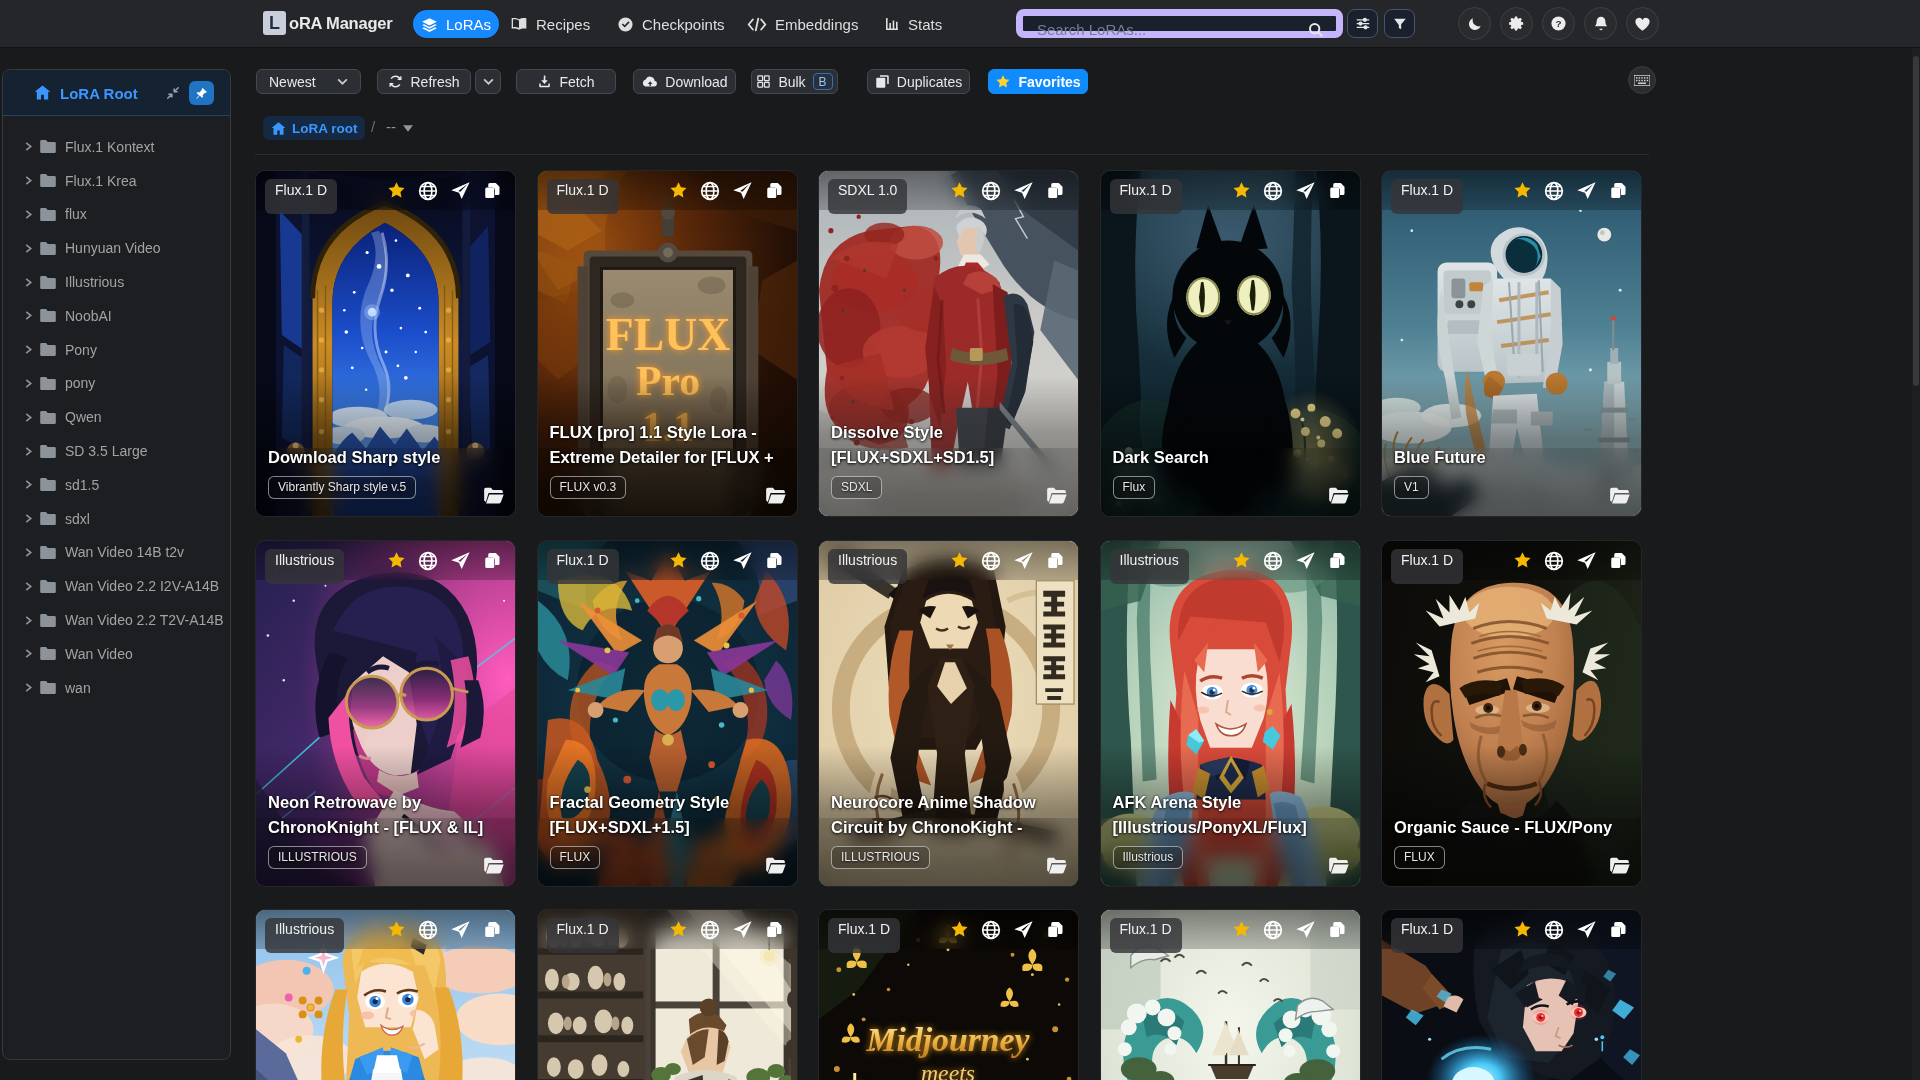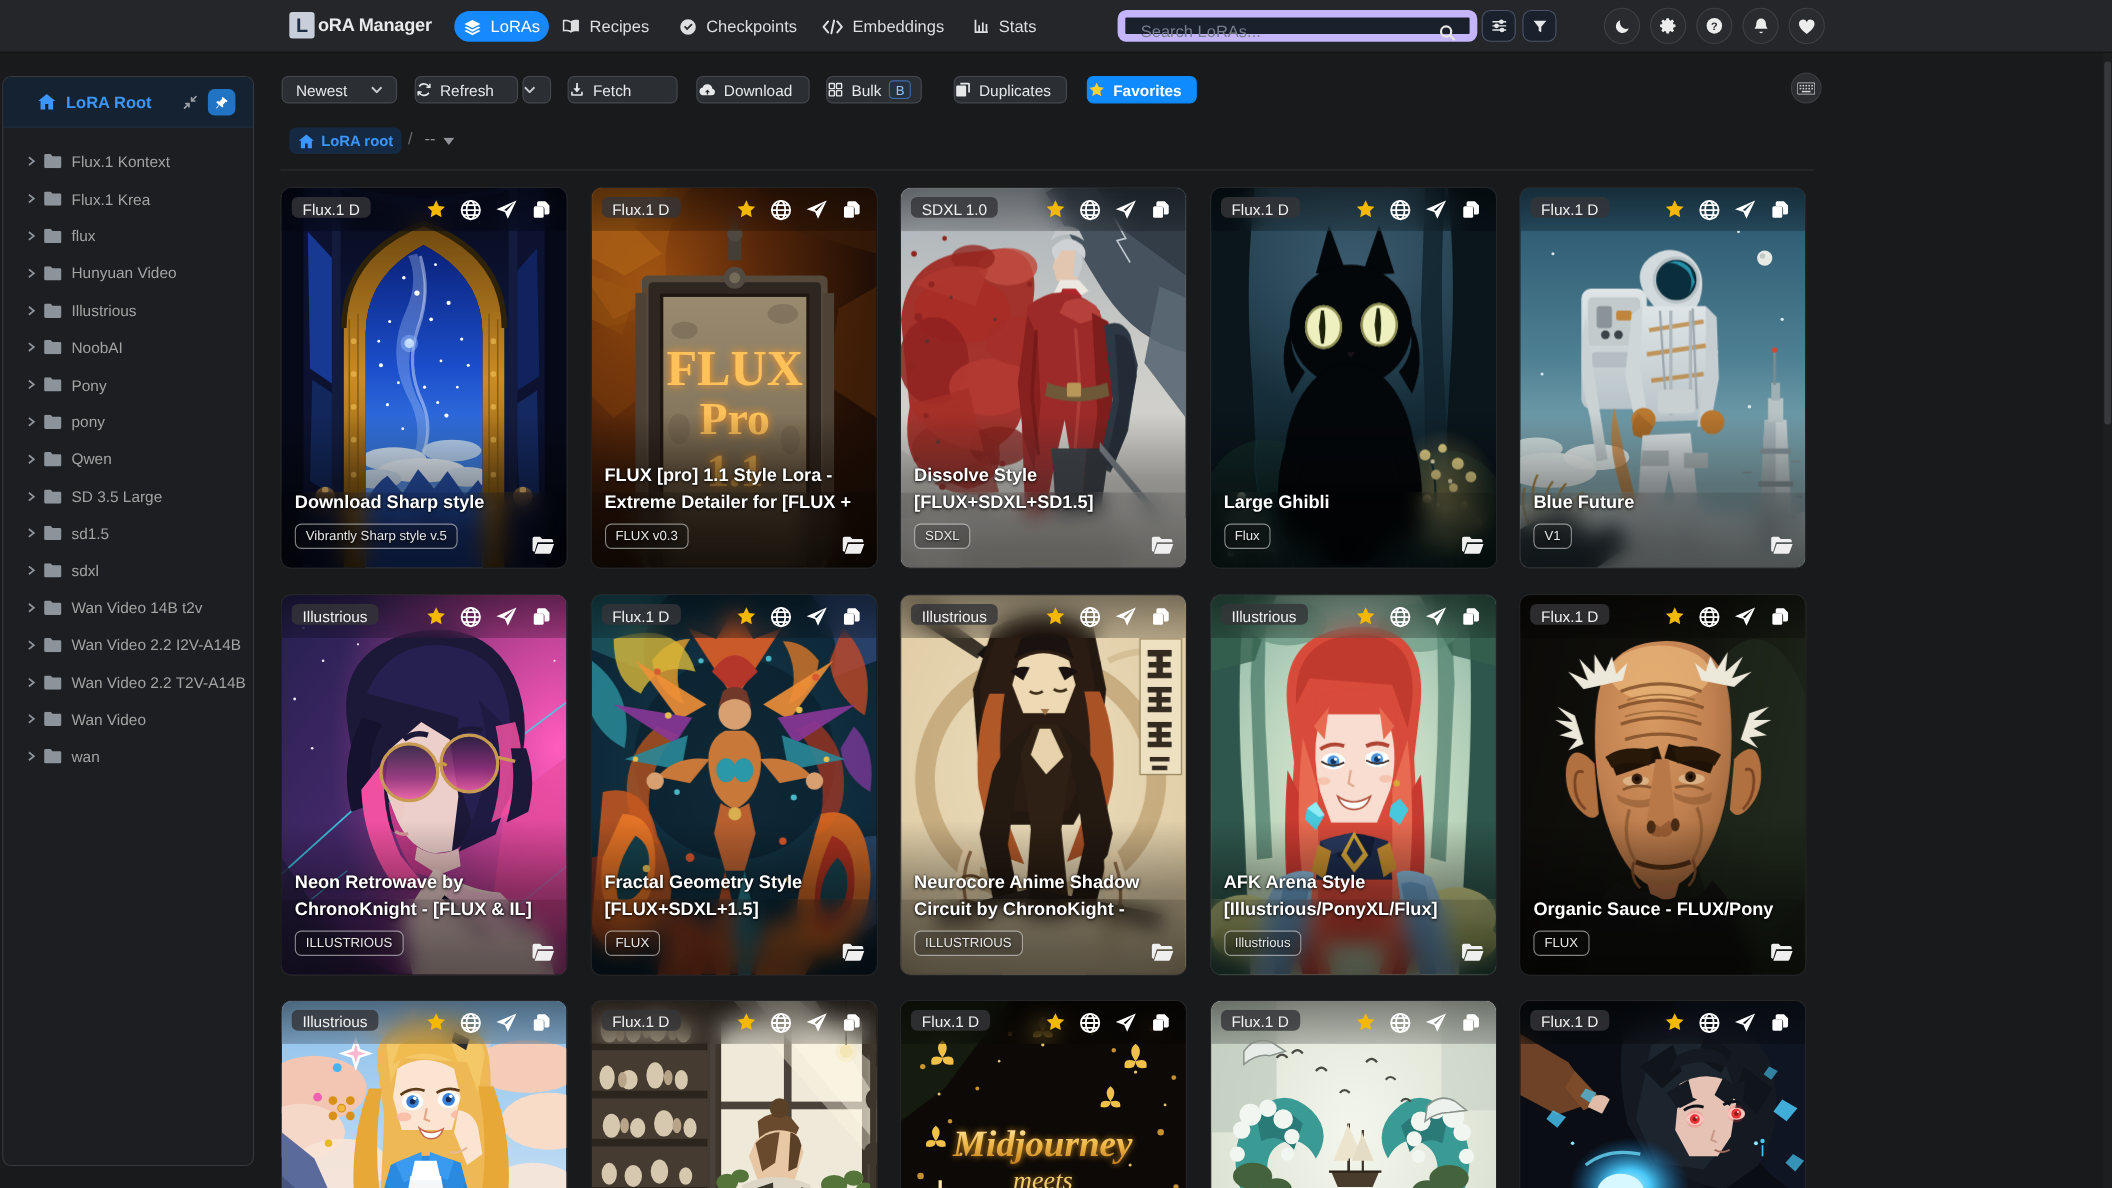--- a/index.html
+++ b/index.html
@@ -20,31 +20,31 @@
 
 #side{position:absolute;left:2px;top:69px;width:229px;height:991px;background:#1c1e21;border:1px solid #36393e;border-radius:8px;}
 #side-h{position:absolute;left:0;top:0;right:0;height:46px;background:#152231;border-bottom:1px solid #27405f;border-radius:8px 8px 0 0;}
 #side-h .lbl{position:absolute;left:57px;top:15px;color:#3b97ff;font-size:15px;font-weight:bold;}
 #pinbtn{position:absolute;left:186px;top:11px;width:25px;height:24px;background:#2173c4;border-radius:6px;display:flex;align-items:center;justify-content:center;}
 #tree{position:absolute;left:0;top:60px;right:0;}
 .ti{height:33.8px;display:flex;align-items:center;padding-left:21px;color:#a3a3a3;font-size:14px;white-space:nowrap;}
 .ti svg.chvs{width:9px;margin-right:7px;}
 .ti svg{margin-right:9px;flex:0 0 auto;}
 
-.tb{position:absolute;top:69px;height:25px;background:#2b2e32;border:1px solid #45494f;border-radius:6px;color:#e6e8ea;font-size:14px;display:flex;align-items:center;gap:7px;}
+.tb{position:absolute;top:69px;height:25px;background:#2b2e32;border:1px solid #45494f;border-radius:6px;color:#e6e8ea;font-size:14px;display:flex;align-items:center;justify-content:center;gap:7px;}
 .tb svg{flex:0 0 auto;}
 #kbd{position:absolute;left:1628px;top:66px;width:28px;height:28px;border-radius:50%;background:#2b2d30;border:1px solid #3b3d40;display:flex;align-items:center;justify-content:center;}
 
 #bc-pill{position:absolute;left:263px;top:116px;height:24px;background:#152a42;border-radius:6px;display:flex;align-items:center;padding:0 8px;gap:6px;color:#3b97ff;font-size:13.5px;font-weight:bold;}
 #divider{position:absolute;left:255px;top:154px;width:1394px;height:1px;background:#2c2e31;}
 
 .card{position:absolute;width:261px;height:347px;border-radius:10px;overflow:hidden;background:#141416;border:1px solid rgba(255,255,255,0.08);}
 .card svg.art{position:absolute;left:0;top:0;width:100%;height:100%;}
 .chdr{position:absolute;left:0;top:0;right:0;height:39px;backdrop-filter:blur(10px);background:linear-gradient(180deg,rgba(0,0,0,0.45),rgba(0,0,0,0.22));}
-.badge{position:absolute;left:9px;top:8px;height:19px;padding:0 10px;border-radius:6px;background:rgba(52,52,56,0.82);color:#f0f0f0;font-size:14px;line-height:23px;}
+.badge{position:absolute;left:9px;top:8px;height:35px;padding:0 10px;border-radius:6px;background:rgba(52,52,56,0.82);color:#f0f0f0;font-size:14px;line-height:23px;}
 .cic{position:absolute;top:10px;}
 .cic.star{right:109px;}
 .cic.globe{right:77px;}
 .cic.plane{right:45px;}
 .cic.copy{right:14px;}
 .cgrad{position:absolute;left:0;bottom:0;right:0;height:140px;background:linear-gradient(180deg,rgba(0,0,0,0) 0%,rgba(0,0,0,0.36) 45%,rgba(0,0,0,0.58) 100%);}
 .cblur{position:absolute;left:0;bottom:0;right:0;height:68px;backdrop-filter:blur(9px);background:rgba(0,0,0,0.10);}
 .cftr{position:absolute;left:0;bottom:0;right:0;padding:0 12px 17px 12px;}
 .ct{color:#fff;font-size:16.5px;font-weight:bold;line-height:25px;text-shadow:0 1px 3px rgba(0,0,0,0.9),0 0 2px rgba(0,0,0,0.7);}
 .cv{display:inline-block;margin-top:6px;height:23px;padding:0 9px;border:1px solid rgba(255,255,255,0.5);border-radius:6px;color:#e6e6e6;font-size:12px;line-height:21px;background:rgba(15,15,15,0.25);text-shadow:0 1px 2px rgba(0,0,0,0.8);}
@@ -685,21 +685,21 @@
         <ellipse cx="12" cy="12" rx="4.6" ry="10"></ellipse>
         <path d="M2 12h20M3.4 6.6h17.2M3.4 17.4h17.2"></path>
       </svg>
 <svg class="cic plane" width="20" height="20" viewBox="0 0 24 24" fill="#fff">
         <path d="M23.5 1.5 14 21.5l-3.2-7.3L1.5 11Zm-11 11.5 8.5-9.5-11 8.4Z"></path>
       </svg>
 <svg class="cic copy" width="18" height="19" viewBox="0 0 24 24" fill="#fff">
         <path d="M9 2h8l5 5v9a2 2 0 0 1-2 2h-4v-6a4 4 0 0 0-4-4H7V4a2 2 0 0 1 2-2Z"></path>
         <rect x="3" y="8" width="12" height="14" rx="2"></rect>
       </svg>
-<div class="cftr"><div class="ct">Large Ghibli</div><span class="cv">Flux</span></div>
+<div class="cftr"><div class="ct">Dark Search</div><span class="cv">Flux</span></div>
 <svg class="cfold" width="21" height="17" viewBox="0 0 24 20" fill="#efefef">
         <path d="M1 3a2 2 0 0 1 2-2h6l2.2 2.6H21a2 2 0 0 1 2 2V7H6.2L3 17.5 1 16Z"></path>
         <path d="M7 8.8h17L20.6 18a2 2 0 0 1-1.9 1.3H3.3Z"></path>
       </svg>
 </div>
 
 <div class="card" style="left:1381px;top:170px;">
 <svg class="art" viewBox="0 0 261 347" preserveAspectRatio="none">
 <defs>
 <linearGradient id="a5bg" x1="0" y1="0" x2="0" y2="1">

